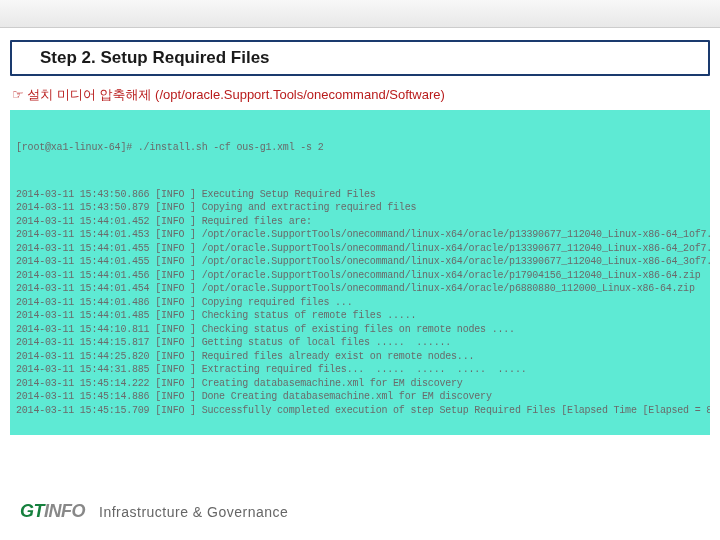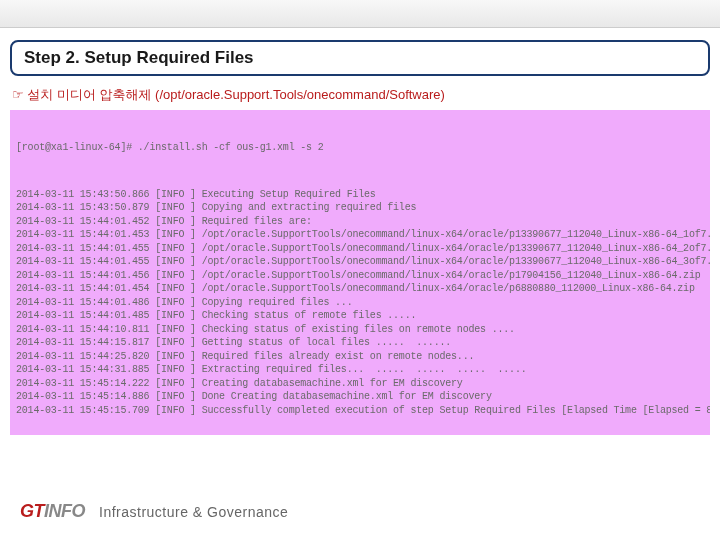--- a/index.html
+++ b/index.html
@@ -11,37 +11,37 @@
     position: relative;
     overflow: hidden;
   }
   .top-bar {
     height: 28px;
     background: linear-gradient(to bottom, #f8f8f8, #e8e8e8);
     border-bottom: 1px solid #ccc;
   }
   .step-header {
     margin: 12px 10px 8px 10px;
-    padding: 6px 12px;
+    padding: 6px 28px;
     border: 2px solid #1a3a6e;
-    border-radius: 8px;
+    border-radius: 1px;
     font-size: 17px;
     font-weight: bold;
     color: #1a1a1a;
   }
   .subtitle {
     margin: 10px 12px 6px 12px;
     font-size: 13px;
     color: #b91c1c;
   }
   .pointer { font-family: "Segoe UI Symbol", sans-serif; }
   .terminal-container {
     margin: 0 10px;
     padding: 4px 6px;
-    background: #f0abfc;
+    background: #5eead4;
     color: #6a6a6a;
     font-family: "Courier New", monospace;
     font-size: 10px;
     line-height: 1.35;
     letter-spacing: -0.2px;
     white-space: pre;
     overflow: hidden;
     filter: blur(0.3px);
   }
   .prompt-line { margin-bottom: 6px; }
@@ -54,21 +54,21 @@
     display: flex;
     align-items: center;
     gap: 14px;
   }
   .logo {
     font-weight: bold;
     font-style: italic;
     font-size: 18px;
     letter-spacing: -0.5px;
   }
-  .logo .g { color: #b91c1c; }
+  .logo .g { color: #15803d; }
   .logo .plus { color: #888; font-style: italic; }
   .tagline {
     font-size: 14px;
     color: #666;
     letter-spacing: 0.5px;
   }
 </style>
 </head>
 <body>
 

